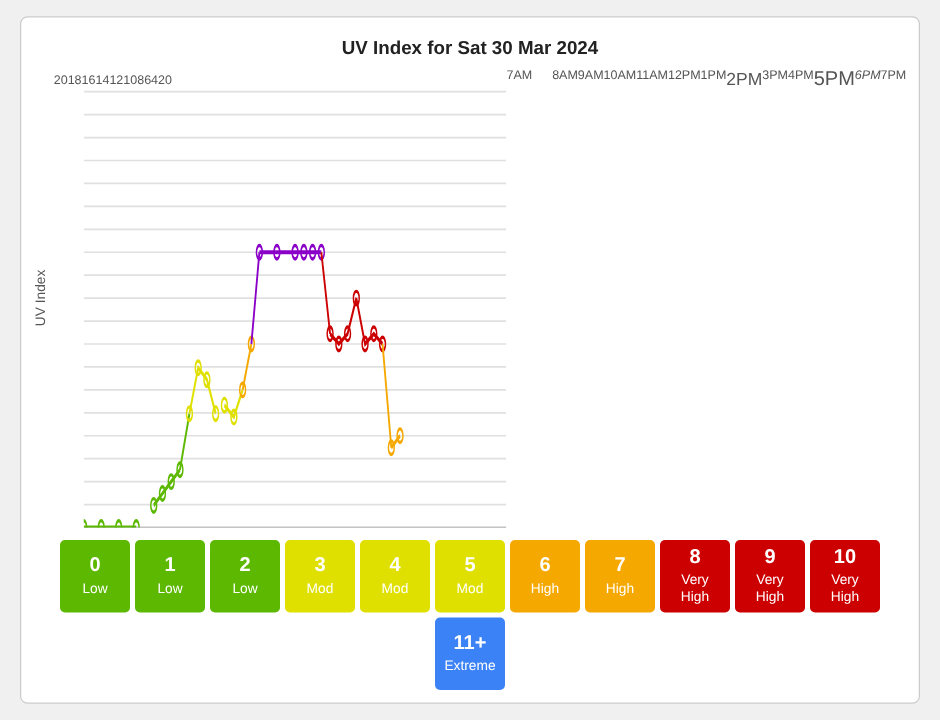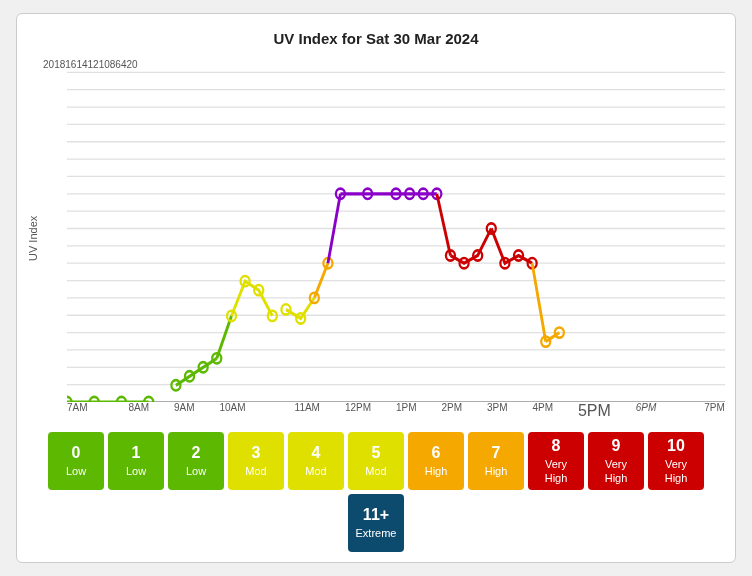--- a/index.html
+++ b/index.html
@@ -50,21 +50,21 @@
       justify-content: space-between;
       padding: 4px 4px 20px 0;
       font-size: 10px;
       color: #555;
       text-align: right;
       width: 24px;
     }
     .plot-area {
       flex: 1;
       display: flex;
-      flex-direction: column;
+      flex-direction: row;
       min-width: 0;
     }
     .svg-container {
       flex: 1;
       position: relative;
     }
     svg.chart-svg {
       width: 100%;
       height: 100%;
     }
@@ -208,29 +208,29 @@
           <line x1="422" y1="223" x2="434" y2="216" stroke="#f5a800" stroke-width="2.5"></line>
           <circle cx="422" cy="223" r="4" fill="none" stroke="#f5a800" stroke-width="2"></circle>
           <circle cx="434" cy="216" r="4" fill="none" stroke="#f5a800" stroke-width="2"></circle>
         </svg>
       </div>
       <div class="x-axis-labels" id="x-axis">
           <span style="font-size: 10px; color: rgb(85, 85, 85);">7AM</span>
           <span style="font-size: 10px; color: rgb(85, 85, 85); padding-left: 16px;">8AM</span>
           <span style="font-size: 10px; color: rgb(85, 85, 85);">9AM</span>
           <span style="font-size: 10px; color: rgb(85, 85, 85);">10AM</span>
-          <span style="font-size: 10px; color: rgb(85, 85, 85); margin-left: 24px;">11AM</span>
+          <span style="font-size: 10px; color: rgb(85, 85, 85);">11AM</span>
           <span style="font-size: 10px; color: rgb(85, 85, 85);">12PM</span>
           <span style="font-size: 10px; color: rgb(85, 85, 85);">1PM</span>
-          <span style="font-size: 10px; color: rgb(85, 85, 85);">2PM</span>
+          <span style="font-size: 14px; color: rgb(85, 85, 85);">2PM</span>
           <span style="font-size: 10px; color: rgb(85, 85, 85);">3PM</span>
           <span style="font-size: 10px; color: rgb(85, 85, 85);">4PM</span>
           <span style="font-size: 16px; color: rgb(85, 85, 85);">5PM</span>
           <span style="font-size: 10px; color: rgb(85, 85, 85); font-style: italic;">6PM</span>
-          <span style="font-size: 10px; color: rgb(85, 85, 85); margin-left: 23px;">7PM</span>
+          <span style="font-size: 10px; color: rgb(85, 85, 85);">7PM</span>
         </div>
     </div>
   </div>
   <div class="legend" id="legend">
       <div class="legend-item" style="background-color: rgb(92, 184, 0);">
         <div class="legend-num">0</div>
         <div class="legend-label" style="white-space: pre-line;">Low</div>
       </div>
       <div class="legend-item" style="background-color: rgb(92, 184, 0);">
         <div class="legend-num">1</div>
@@ -268,18 +268,18 @@
       <div class="legend-item" style="background-color: rgb(204, 0, 0);">
         <div class="legend-num">9</div>
         <div class="legend-label" style="white-space: pre-line;">Very
 High</div>
       </div>
       <div class="legend-item" style="background-color: rgb(204, 0, 0);">
         <div class="legend-num">10</div>
         <div class="legend-label" style="white-space: pre-line;">Very
 High</div>
       </div>
-      <div class="legend-item" style="background-color: #0c4a6e;">
+      <div class="legend-item" style="background-color: #3b82f6;">
         <div class="legend-num">11+</div>
         <div class="legend-label" style="white-space: pre-line;">Extreme</div>
       </div>
     </div>
 </div>
 
 </body></html>

